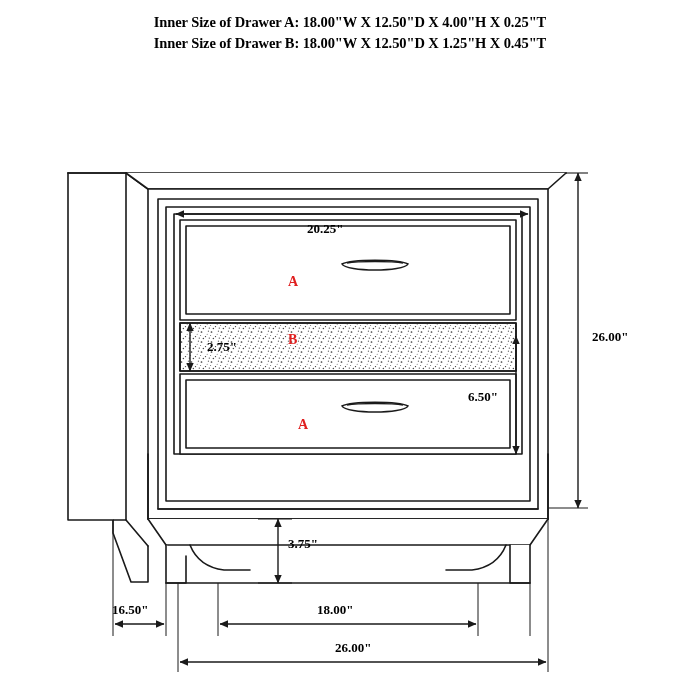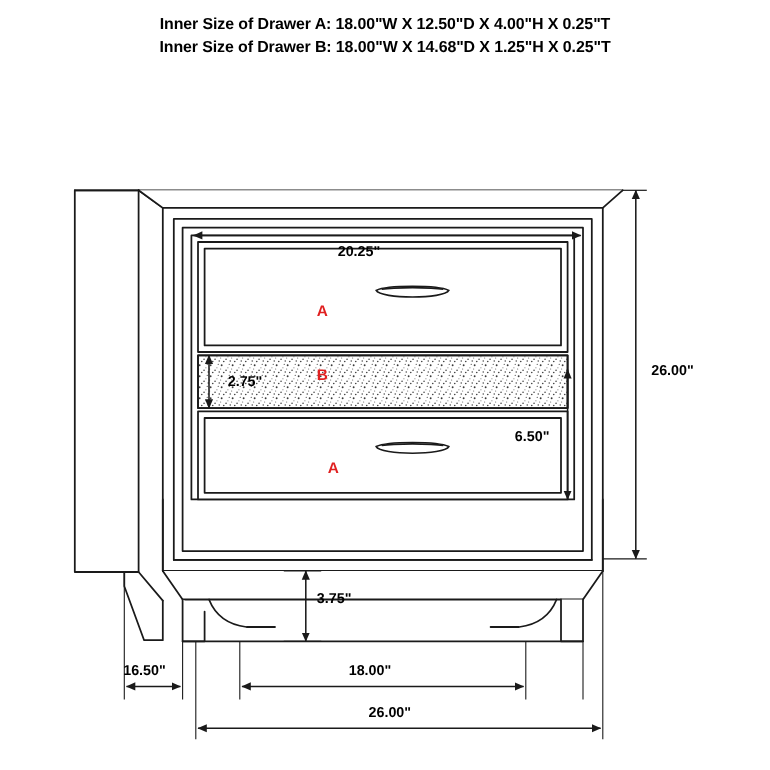--- a/index.html
+++ b/index.html
@@ -12,20 +12,21 @@
     height: 700px;
     font-family: "Liberation Sans", sans-serif;
     color: #000000;
     position: relative;
     overflow: hidden;
   }
   #stage {
     position: relative;
     width: 560px;
     height: 700px;
+    font-family: Liberation Serif, serif;
   }
   .header {
     position: absolute;
     left: 0;
     top: 12px;
     width: 700px;
     text-align: center;
   }
   .header-line {
     font-size: 14.5px;
@@ -54,21 +55,21 @@
     white-space: nowrap;
   }
 </style>
 </head>
 <body>
 
 <div id="stage">
 
   <div class="header">
     <div class="header-line">Inner Size of Drawer A: 18.00"W X 12.50"D X 4.00"H X 0.25"T</div>
-    <div class="header-line">Inner Size of Drawer B: 18.00"W X 14.68"D X 1.25"H X 0.25"T</div>
+    <div class="header-line">Inner Size of Drawer B: 18.00"W X 12.50"D X 1.25"H X 0.45"T</div>
   </div>
 
   <svg id="drawing" width="700" height="700" viewBox="0 0 700 700">
 
     <defs>
       <marker id="arrEnd" markerWidth="9" markerHeight="9" refX="8" refY="4.5" orient="auto" markerUnits="userSpaceOnUse">
         <path d="M0,0.8 L8.5,4.5 L0,8.2 z" fill="#1a1a1a"></path>
       </marker>
       <marker id="arrStart" markerWidth="9" markerHeight="9" refX="0.5" refY="4.5" orient="auto" markerUnits="userSpaceOnUse">
         <path d="M8.5,0.8 L0,4.5 L8.5,8.2 z" fill="#1a1a1a"></path>

